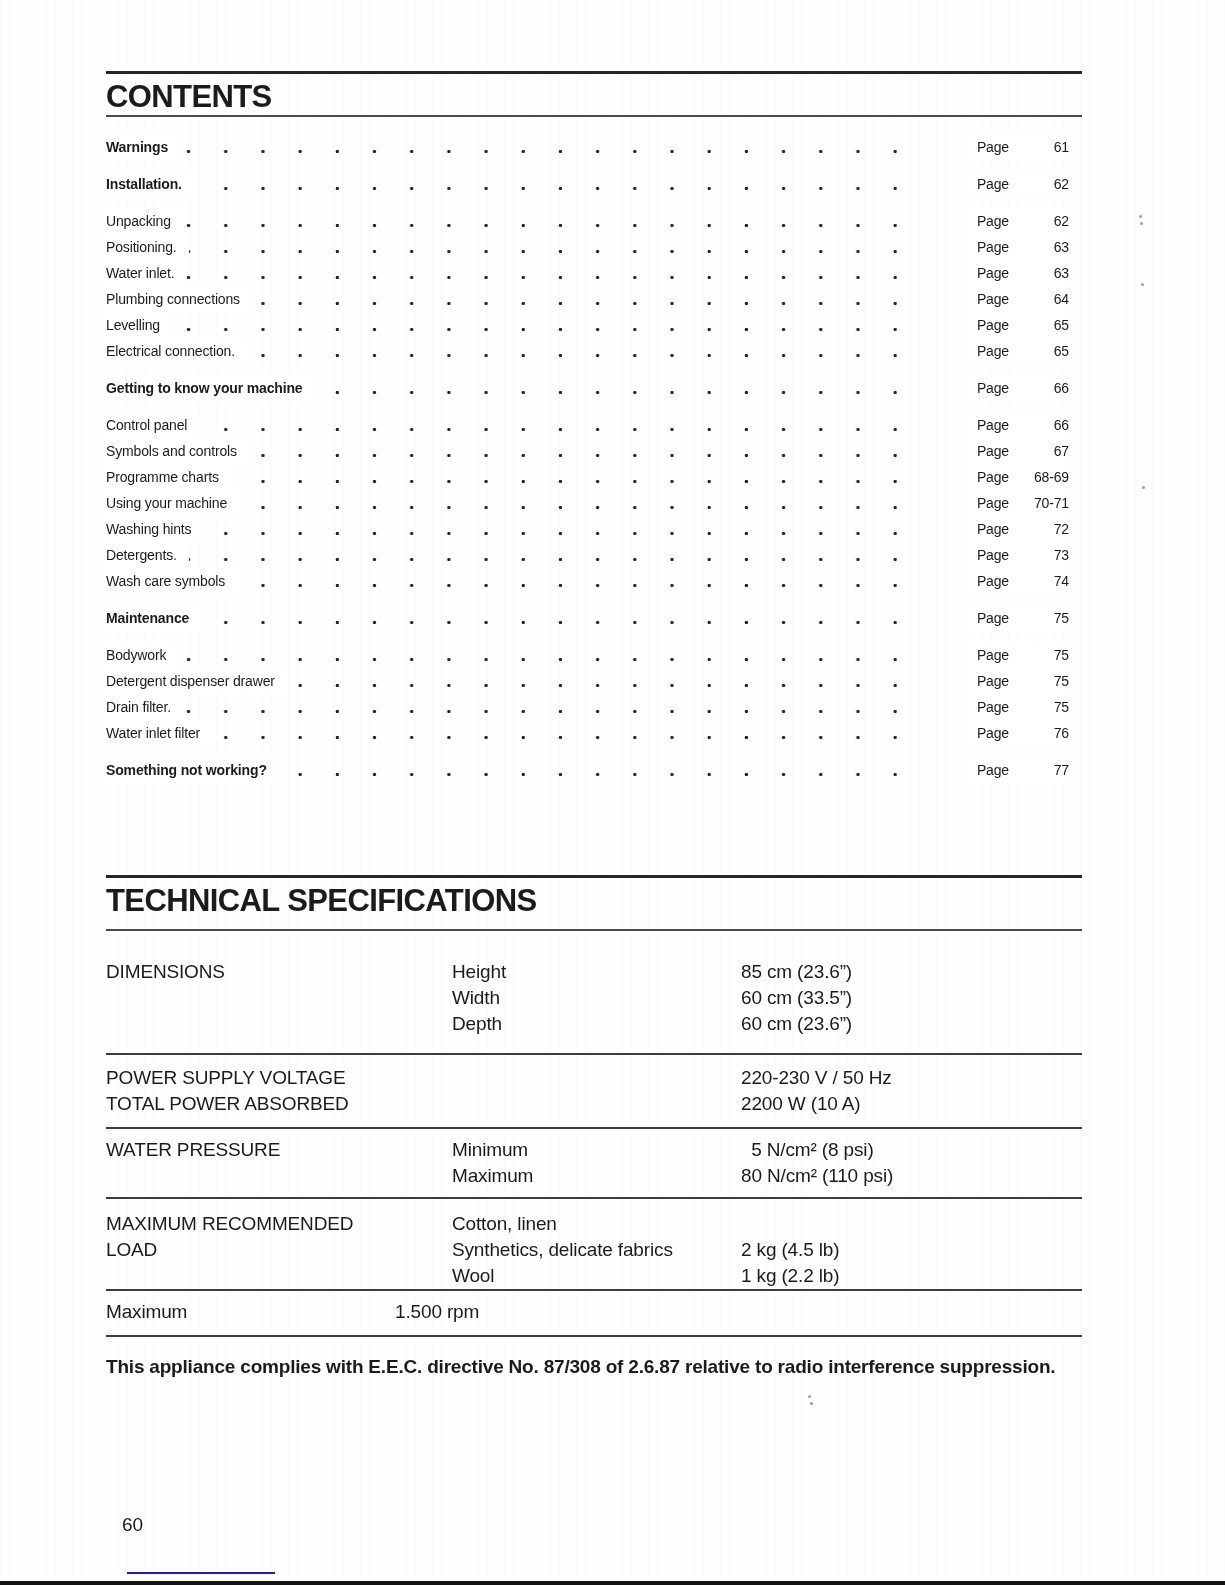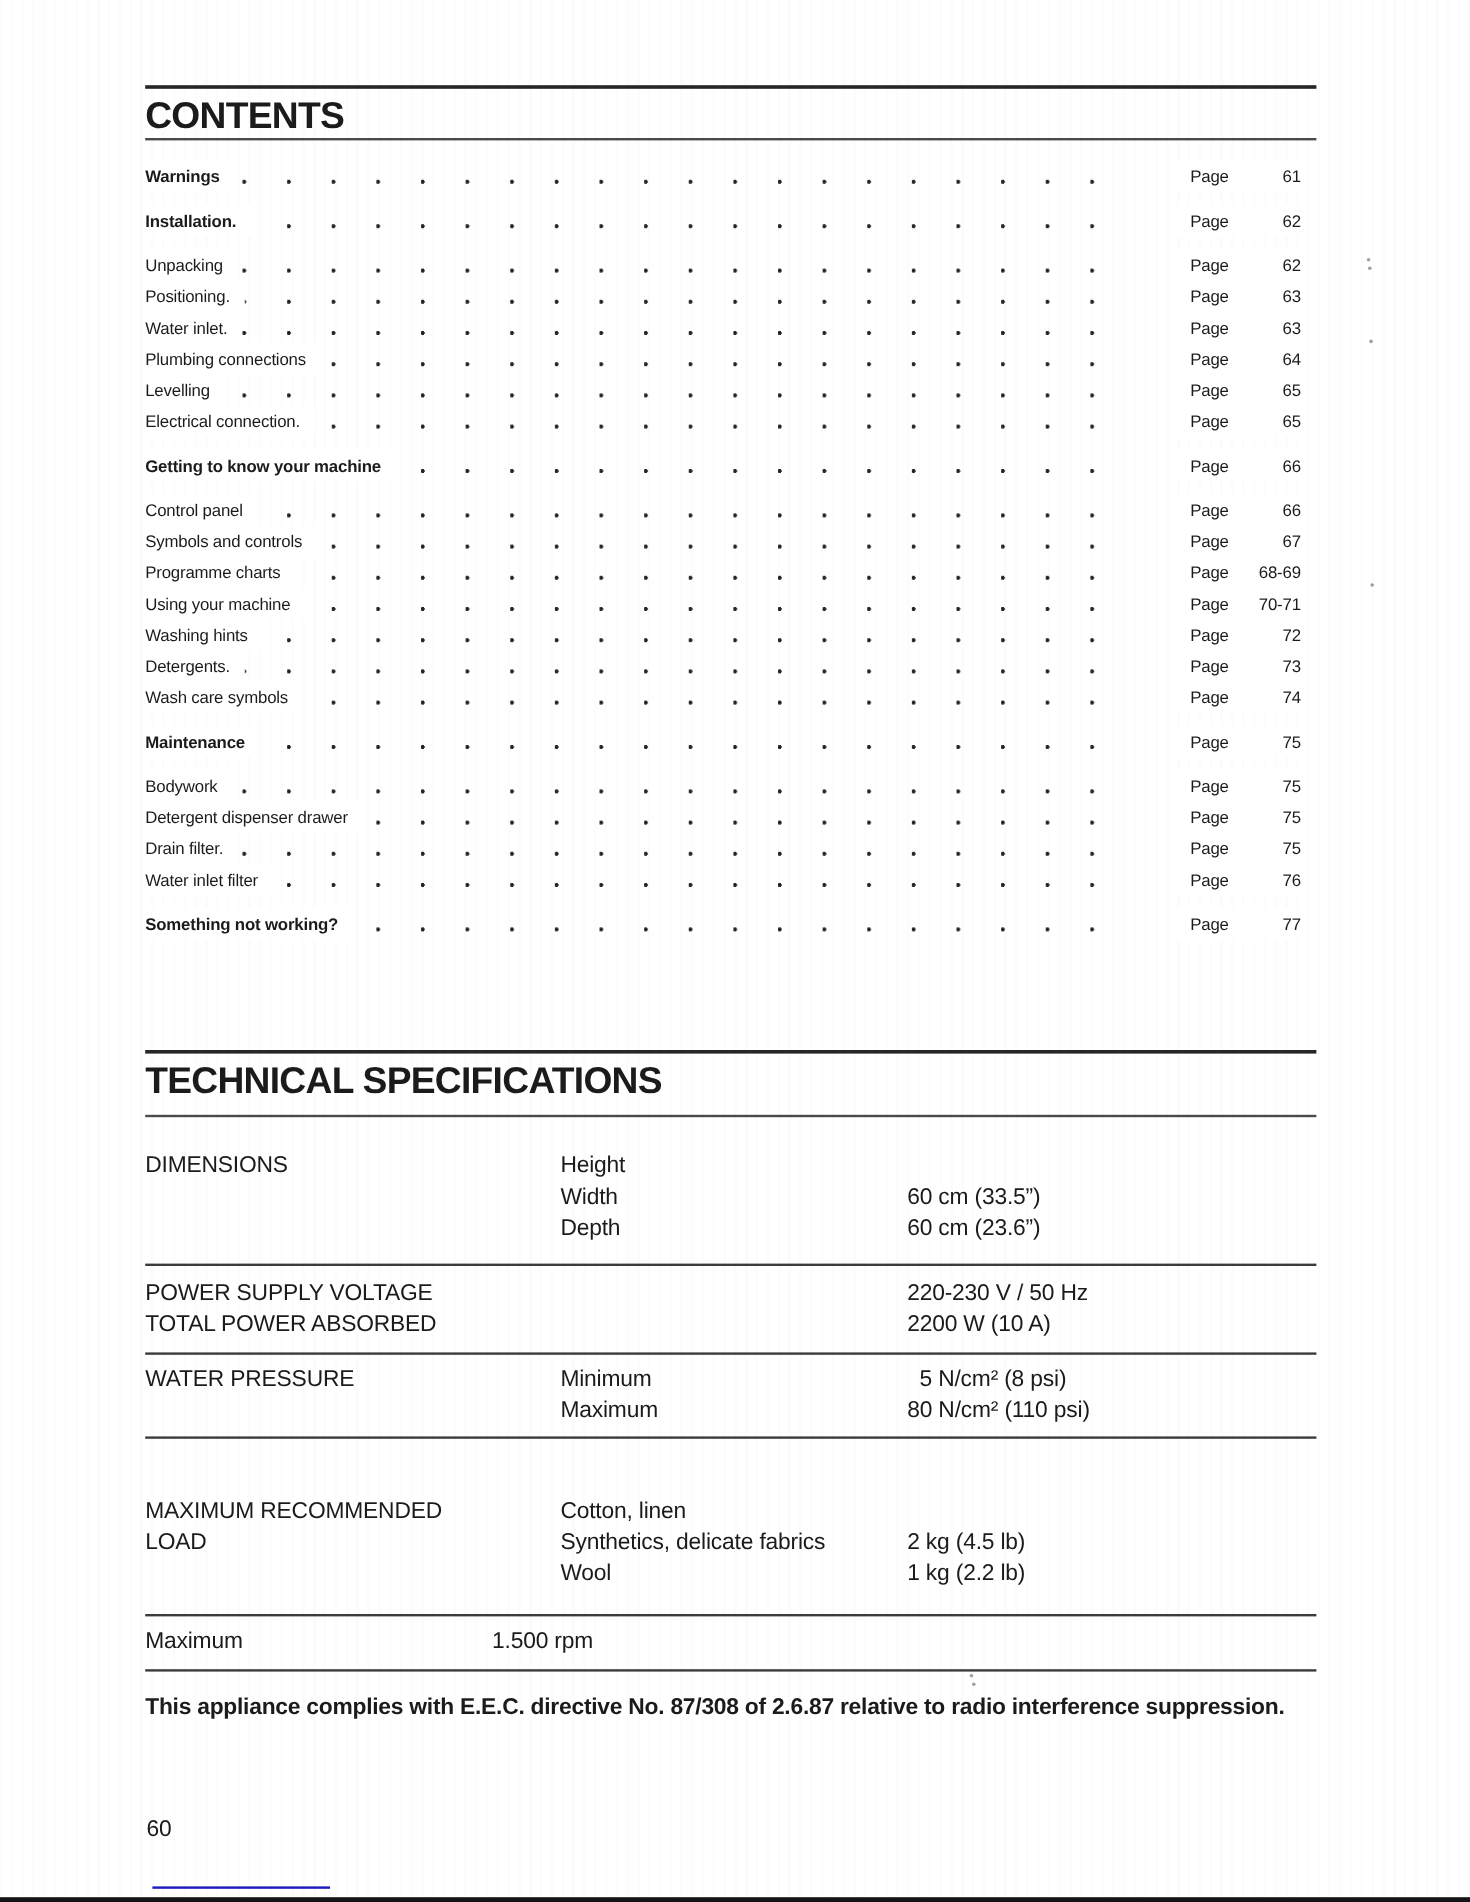--- a/index.html
+++ b/index.html
@@ -11,21 +11,21 @@
     background: #ffffff;
     background-image: repeating-linear-gradient(90deg, rgba(0,0,0,0.012) 0 2px, rgba(0,0,0,0) 2px 9px);
     font-family: "Liberation Sans", "DejaVu Sans", sans-serif;
     color: #1b1b1b;
     letter-spacing: -0.15px;
     overflow: hidden;
   }
   .content {
     position: absolute;
     top: 71px;
-    left: 121px;
+    left: 106px;
     width: 976px;
   }
   
   .section-head {
     border-top: 3px solid #262626;
     border-bottom: 2px solid #4a4a4a;
     padding-bottom: 3px;
   }
   .section-head h1 {
     margin: 7px 0 0 0;
@@ -81,21 +81,21 @@
     width: 60px;
     text-align: right;
   }
 
   
   .specs { margin-top: 92px; }
   .spec-group { border-bottom: 2px solid #3c3c3c; }
   .spec-group:nth-child(1) { padding: 28px 0 16px; }
   .spec-group:nth-child(2) { padding: 10px 0 10px; }
   .spec-group:nth-child(3) { padding: 8px 0 8px; }
-  .spec-group:nth-child(4) { padding: 12px 0 20px; margin-top: 36px; }
+  .spec-group:nth-child(4) { padding: 12px 0 0; }
   .spec-group:nth-child(5) { padding: 8px 0 10px; }
   .spec-row { display: flex; font-size: 19px; line-height: 26px; }
   .spec-c1 { width: 346px; flex: none; }
   .spec-c2 { width: 289px; flex: none; }
   .spec-c3 { flex: 1; white-space: pre; }
   .footnote {
     margin: 18px 0 0 0;
     font-size: 19px;
     line-height: 24px;
     font-weight: 600;
@@ -326,20 +326,21 @@
 
     <section class="specs">
       <div class="section-head">
         <h1>TECHNICAL SPECIFICATIONS</h1>
       </div>
       <div>
           <div class="spec-group">
             <div class="spec-row">
     <span class="spec-c1">DIMENSIONS</span>
     <span class="spec-c2">Height</span>
+    <span class="spec-c3">85 cm (23.6”)</span>
   </div>
             <div class="spec-row">
     <span class="spec-c1"></span>
     <span class="spec-c2">Width</span>
     <span class="spec-c3">60 cm (33.5”)</span>
   </div>
             <div class="spec-row">
     <span class="spec-c1"></span>
     <span class="spec-c2">Depth</span>
     <span class="spec-c3">60 cm (23.6”)</span>

